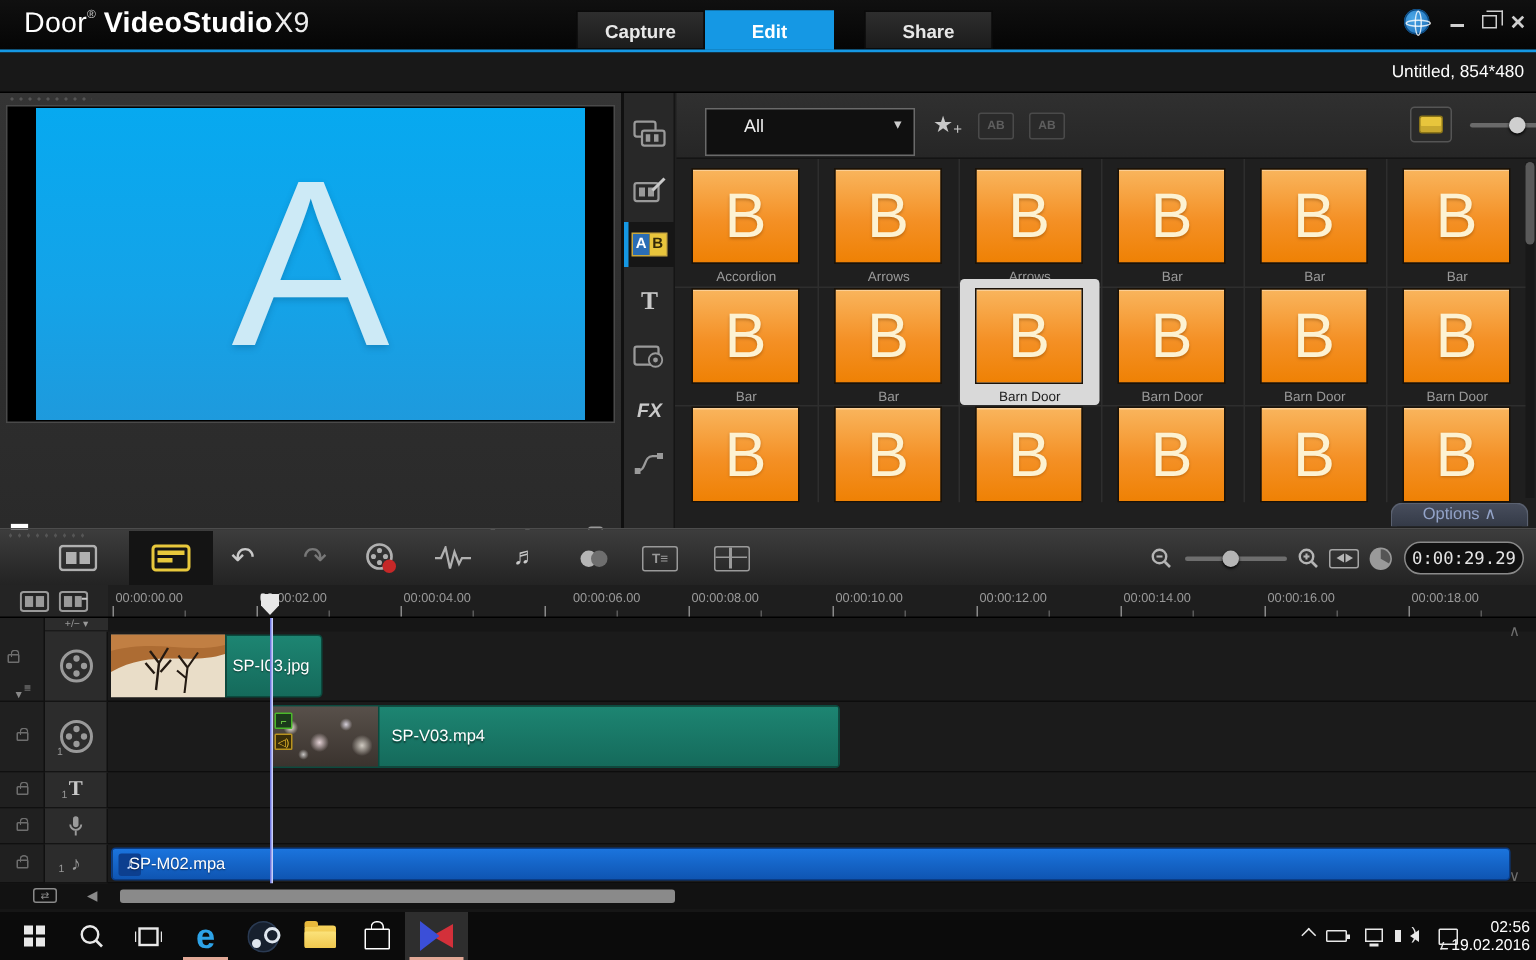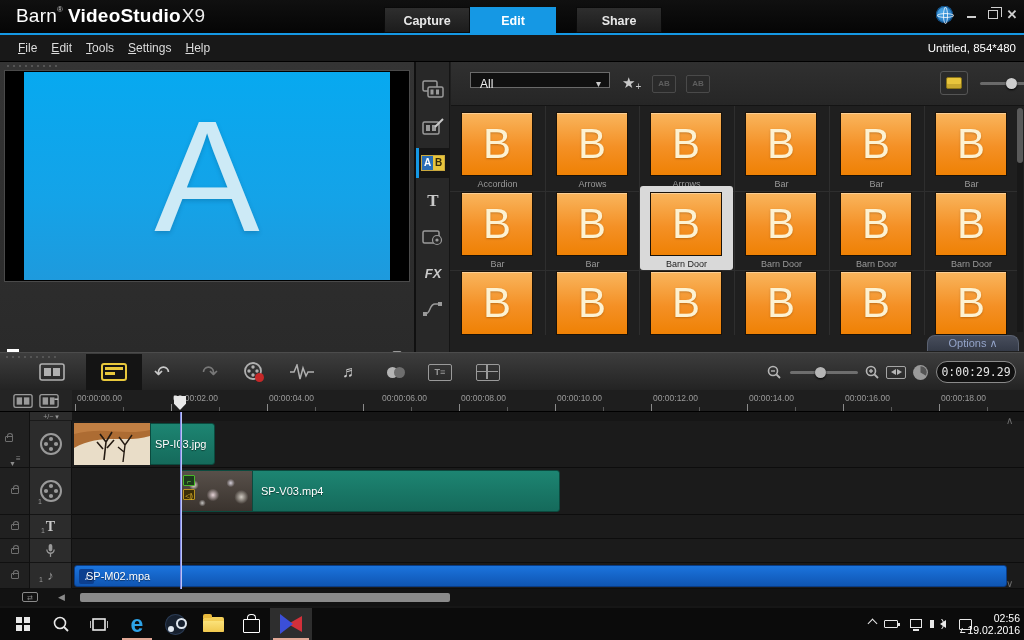--- a/index.html
+++ b/index.html
@@ -69,22 +69,22 @@
   .lib-strip{position:absolute;left:0;top:0;width:34px;height:290px;background:#282828;border-right:1px solid #151515}
   .lib-icon{position:absolute;left:0;width:34px;height:30px;display:flex;align-items:center;justify-content:center}
   .lib-icon.sel{background:#161616}
   .sel-bar{position:absolute;left:0;width:3px;height:30px;background:#1598e4}
   .ab-chip{width:24px;height:16px;border:1px solid #c9a83e;display:flex;font-size:10px;font-weight:700;line-height:14px}
   .ab-chip .a{width:12px;background:#2a6db5;color:#fff;text-align:center}
   .ab-chip .b{width:12px;background:#e8c53c;color:#332a08;text-align:center}
   .t-glyph{font-family:"Liberation Serif",serif;font-size:17px;color:#c9c9c9;font-weight:700}
   .fx-glyph{font-size:13px;font-weight:700;font-style:italic;color:#c9c9c9}
   .lib-header{position:absolute;left:35px;top:0;width:573px;height:44px;background:linear-gradient(#303030,#262626);border-bottom:1px solid #141414}
-  .filter-select{position:absolute;left:54px;top:10px;width:140px;height:16px;background:#101010;border:1px solid #6a6a6a;
-      color:#eee;font-size:12px;line-height:22px;padding-left:9px}
+  .filter-select{position:absolute;left:54px;top:10px;width:140px;height:32px;background:#101010;border:1px solid #6a6a6a;
+      color:#eee;font-size:12px;line-height:22px;padding-left:25px}
   .filter-caret{position:absolute;right:8px;top:0;color:#ccc;font-size:10px;line-height:22px}
   .star-btn{position:absolute;left:206px;top:12px;color:#c9c9c9;font-size:15px}
   .star-btn .plus{font-size:10px;vertical-align:bottom;color:#c9c9c9}
   .dis-ic{position:absolute;top:13px;width:24px;height:18px;border:1px solid #4a4a4a;border-radius:2px;
       color:#5e5e5e;font-size:8px;font-weight:700;text-align:center;line-height:16px;background:#2a2a2a}
   .thumbview-btn{position:absolute;left:489px;top:9px;width:28px;height:24px;border:1px solid #555;border-radius:3px;
       background:#2a2a2a;display:flex;align-items:center;justify-content:center}
   .thumbview-btn .yi{width:16px;height:12px;background:#e8c53c;border-radius:2px;border:1px solid #8a7418;box-shadow:inset 0 -4px 0 #c9a82e}
   .zoom-slider-lib{position:absolute;left:529px;top:20px;width:70px;height:3px;background:#6a6a6a;border-radius:2px}
   .slider-handle{position:absolute;top:-4px;width:11px;height:11px;border-radius:50%;background:#cfcfcf;box-shadow:0 1px 2px #000}
@@ -199,38 +199,37 @@
   .ac:after{content:"";position:absolute;left:1px;bottom:-4px;width:4px;height:4px;border-left:1.2px solid #e8e8e8;border-bottom:1.2px solid #e8e8e8;transform:skewX(-20deg)}
   .clock-block{position:absolute;right:4px;top:4px;text-align:right;color:#fff;font-size:10.5px;line-height:12px}
 </style>
 </head>
 <body>
 
 <div id="screen">
 
   <div class="titlebar">
     <div class="brand">
-      <span>Barn</span><span class="reg">®</span><span class="product">VideoStudio</span><span class="version">X9</span>
+      <span>Door</span><span class="reg">®</span><span class="product">VideoStudio</span><span class="version">X9</span>
     </div>
     <div class="tab" style="left:384px">Capture</div>
     <div class="tab active" style="left:470px">Edit</div>
     <div class="tab" style="left:576px">Share</div>
     <div class="globe" style="left:936px"></div>
     <div class="winbtn" style="left:963px">
         <div class="min-glyph"></div>
       </div>
     <div class="winbtn" style="left:985px">
         <div class="restore-glyph"></div>
       </div>
     <div class="winbtn close-glyph" style="left:1004px">✕</div>
   </div>
   <div class="accent-line"></div>
 
   <div class="menubar">
-    <span id="menu-items"><span class="menu-item">File</span><span class="menu-item">Edit</span><span class="menu-item">Tools</span><span class="menu-item">Settings</span><span class="menu-item">Help</span></span>
     <span class="project-info">Untitled, 854*480</span>
   </div>
 
   <div class="preview-panel">
     <div class="grip" style="left:5px;top:2px"></div>
     <div class="monitor">
       <div class="monitor-img">
         <span class="letter-a">A</span>
       </div>
     </div>

